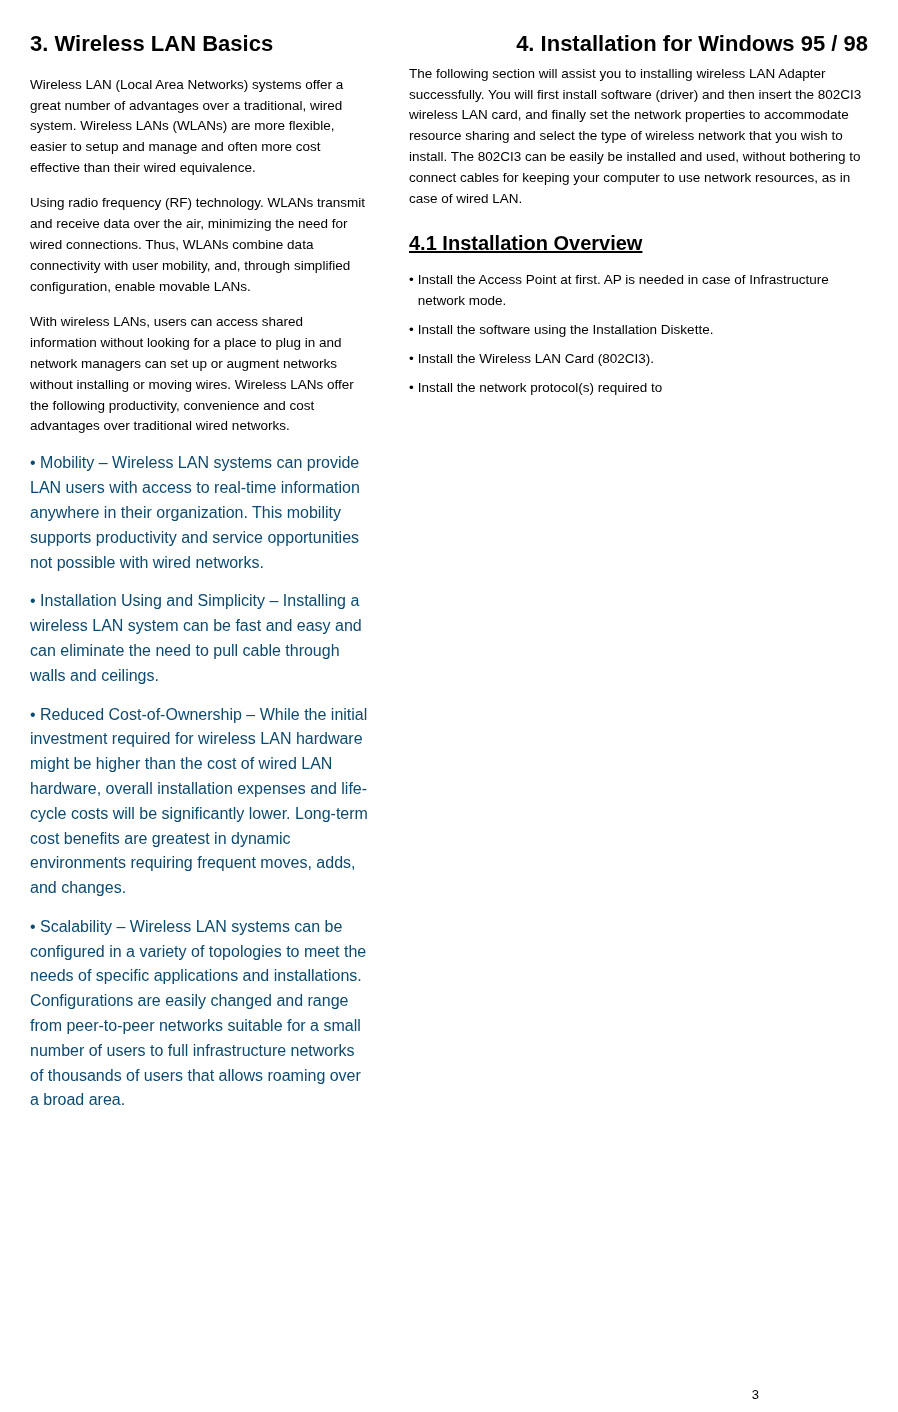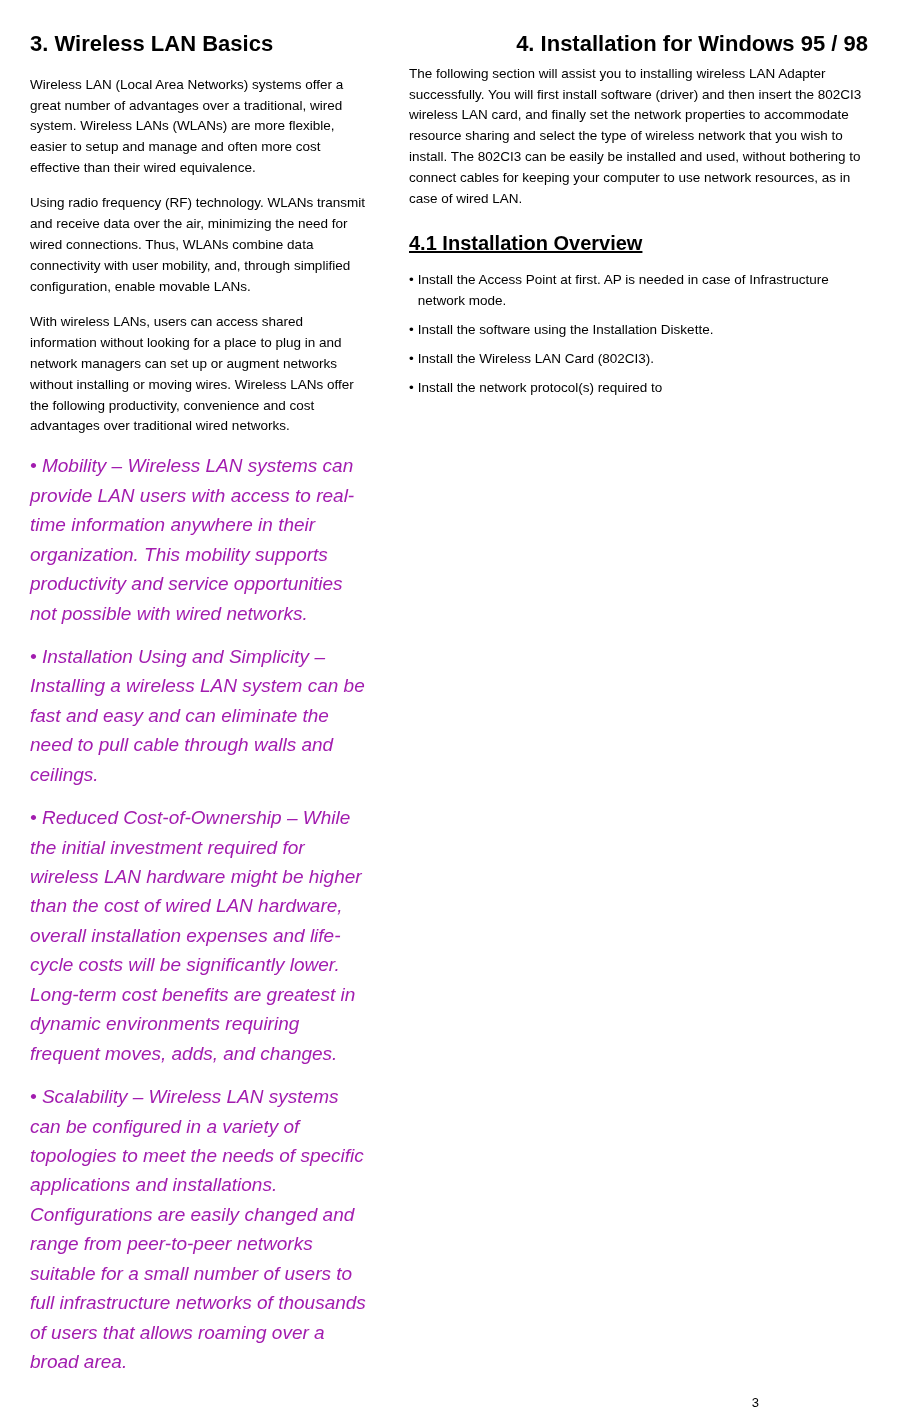--- a/index.html
+++ b/index.html
@@ -56,26 +56,25 @@
     }
 
     .paragraph {
       font-size: 13.5px;
       line-height: 1.55;
       margin-bottom: 14px;
       color: #000000;
     }
 
     .bullet-item {
-      font-size: 19px;
+      font-size: 16px;
       line-height: 1.55;
       margin-bottom: 14px;
-      color: #a21caf;
+      color: #0c4a6e;
       padding-left: 0;
-      font-style: italic;
     }
 
     .bullet-item::before {
       content: "• ";
     }
 
     .page-number {
       position: absolute;
       bottom: 10px;
       right: 30px;

